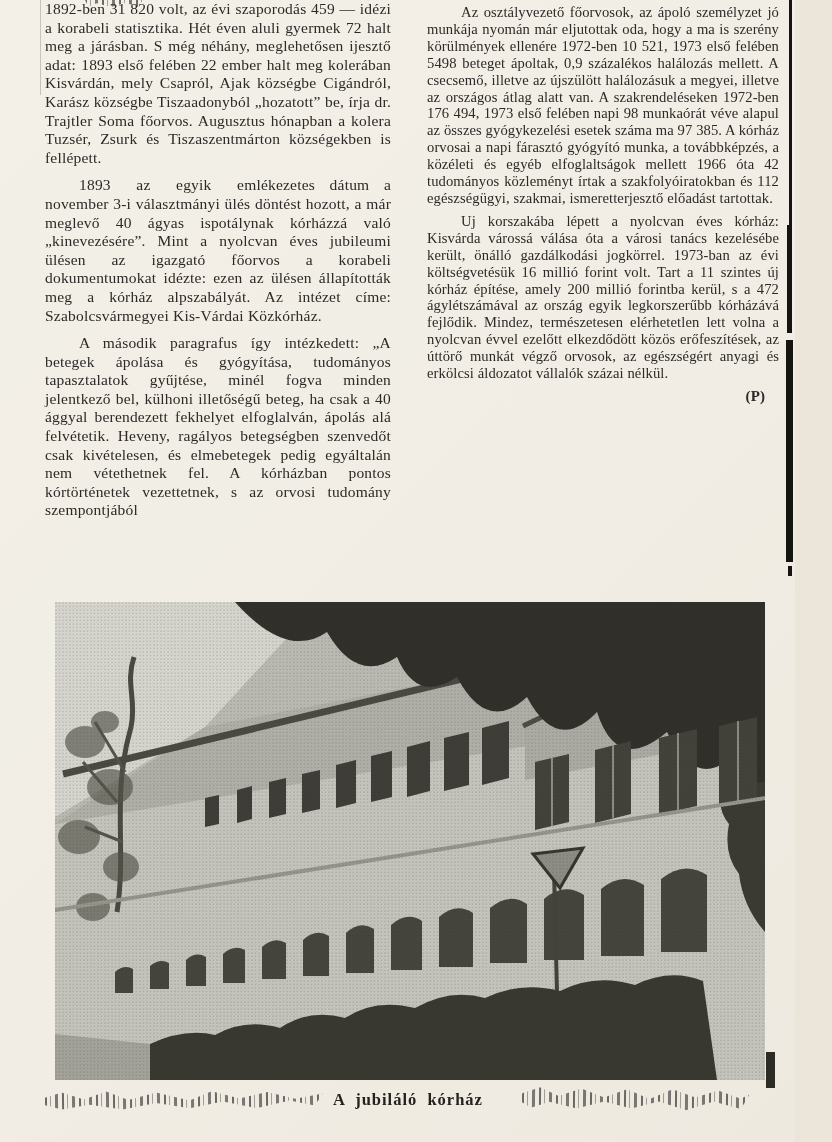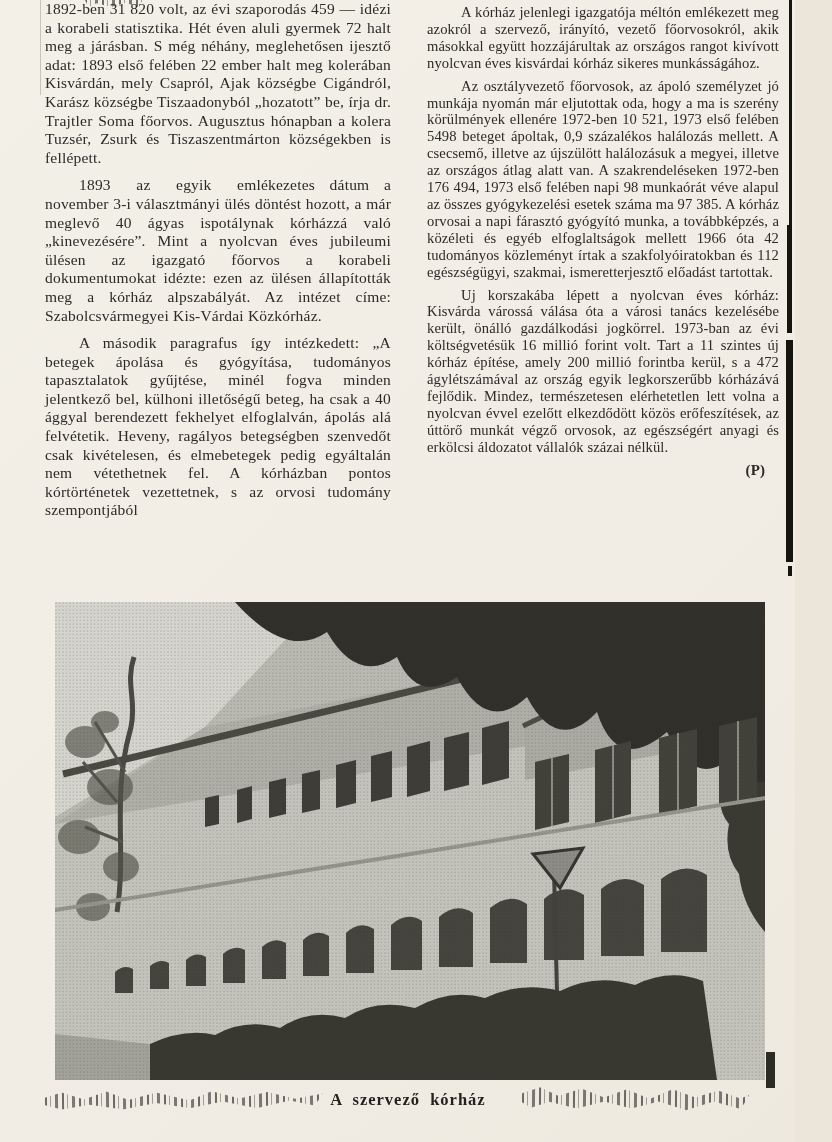--- a/index.html
+++ b/index.html
@@ -100,21 +100,20 @@
   <div class="rule-right rule-seg4"></div>
   <div class="smudge smudge-top"></div>
 
   <div class="col col-left">
     <p class="noindent">1892-ben 31 820 volt, az évi szaporodás 459 — idézi a korabeli statisztika. Hét éven aluli gyermek 72 halt meg a járásban. S még néhány, meglehetősen ijesztő adat: 1893 első felében 22 ember halt meg kolerában Kisvárdán, mely Csapról, Ajak községbe Cigándról, Karász községbe Tiszaadonyból „hozatott” be, írja dr. Trajtler Soma főorvos. Augusztus hónapban a kolera Tuzsér, Zsurk és Tiszaszentmárton községekben is fellépett.</p>
     <p><span class="em-underline">1893 az egyik emlékezetes</span><span> dátum a november 3-i választmányi ülés döntést hozott, a már meglevő 40 ágyas ispotálynak kórházzá való „kinevezésére”. Mint a nyolcvan éves jubileumi ülésen az igazgató főorvos a korabeli dokumentumokat idézte: ezen az ülésen állapították meg a kórház alpszabályát. Az intézet címe: Szabolcsvármegyei Kis-Várdai Közkórház.</span></p>
     <p>A második paragrafus így intézkedett: „A betegek ápolása és gyógyítása, tudományos tapasztalatok gyűjtése, minél fogva minden jelentkező bel, külhoni illetőségű beteg, ha csak a 40 ággyal berendezett fekhelyet elfoglalván, ápolás alá felvétetik. Heveny, ragályos betegségben szenvedőt csak kivételesen, és elmebetegek pedig egyáltalán nem vétethetnek fel. A kórházban pontos kórtörténetek vezettetnek, s az orvosi tudomány szempontjából</p>
   </div>
 
   <div class="col col-right">
-    <p>A kórház jelenlegi igazgatója méltón emlékezett meg azokról a szervező, irányító, vezető főorvosokról, akik másokkal együtt hozzájárultak az országos rangot kivívott nyolcvan éves kisvárdai kórház sikeres munkásságához.</p>
     <p>Az osztályvezető főorvosok, az ápoló személyzet jó munkája nyomán már eljutottak oda, hogy a ma is szerény körülmények ellenére 1972-ben 10 521, 1973 első felében 5498 beteget ápoltak, 0,9 százalékos halálozás mellett. A csecsemő, illetve az újszülött halálozásuk a megyei, illetve az országos átlag alatt van. A szakrendeléseken 1972-ben 176 494, 1973 első felében napi 98 munkaórát véve alapul az összes gyógykezelési esetek száma ma 97 385. A kórház orvosai a napi fárasztó gyógyító munka, a továbbképzés, a közéleti és egyéb elfoglaltságok mellett 1966 óta 42 tudományos közleményt írtak a szakfolyóiratokban és 112 egészségügyi, szakmai, ismeretterjesztő előadást tartottak.</p>
     <p>Uj korszakába lépett a nyolcvan éves kórház: Kisvárda várossá válása óta a városi tanács kezelésébe került, önálló gazdálkodási jogkörrel. 1973-ban az évi költségvetésük 16 millió forint volt. Tart a 11 szintes új kórház építése, amely 200 millió forintba kerül, s a 472 ágylétszámával az ország egyik legkorszerűbb kórházává fejlődik. Mindez, természetesen elérhetetlen lett volna a nyolcvan évvel ezelőtt elkezdődött közös erőfeszítések, az úttörő munkát végző orvosok, az egészségért anyagi és erkölcsi áldozatot vállalók százai nélkül.</p>
     <div class="signature">(P)</div>
   </div>
 
   <div class="photo">
     <svg width="710" height="478" viewBox="0 0 710 478" preserveAspectRatio="none">
       <defs>
         <pattern id="ht" width="3.5" height="3.5" patternUnits="userSpaceOnUse">
           <circle cx="1" cy="1" r="0.85" fill="#34332d" opacity="0.24"></circle>
@@ -197,17 +196,17 @@
 
       <path d="M95,478 L95,442 Q130,426 160,433 Q190,416 225,426 Q255,406 290,416 Q320,396 360,406 Q395,386 430,396 Q465,379 505,389 Q540,371 580,383 Q615,366 648,379 L662,478 Z" fill="#393830"></path>
 
       <polygon points="0,432 95,442 95,478 0,478" fill="#a5a49c"></polygon>
 
       <rect width="710" height="478" fill="url(#ht)"></rect>
     </svg>
   </div>
 
   <div class="smudge smudge-left"></div>
-  <div class="caption">A szervező kórház</div>
+  <div class="caption">A jubiláló kórház</div>
   <div class="smudge smudge-right"></div>
   <div class="photo-edge-bar"></div>
 
 </div>
 
 </body></html>

